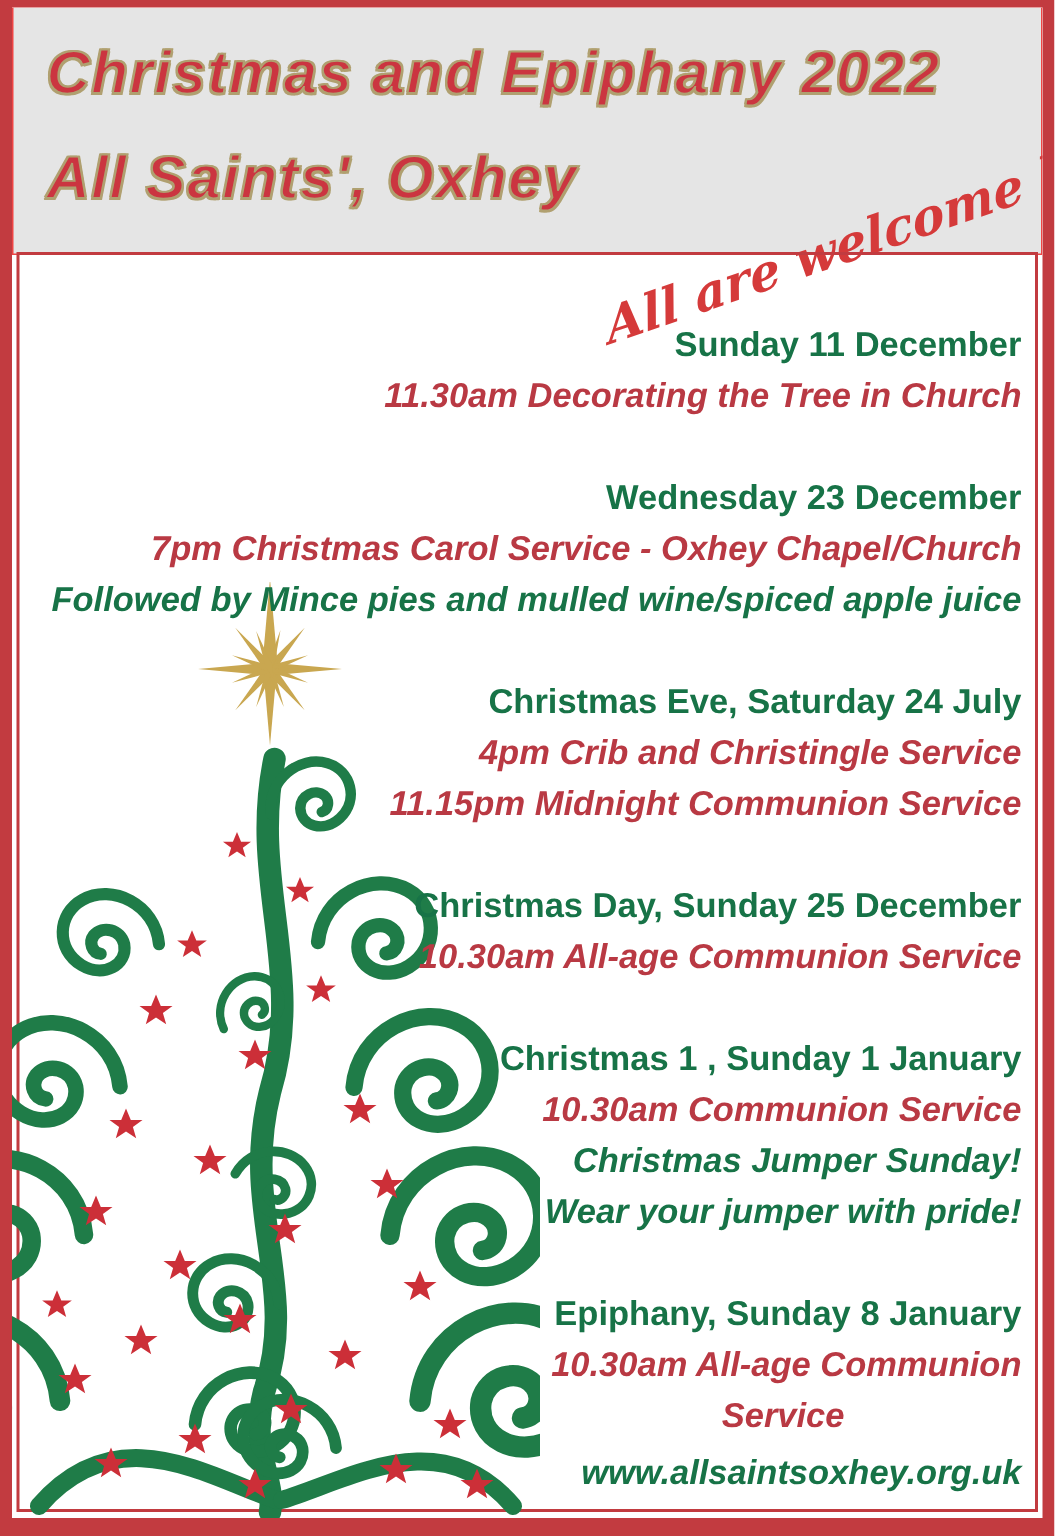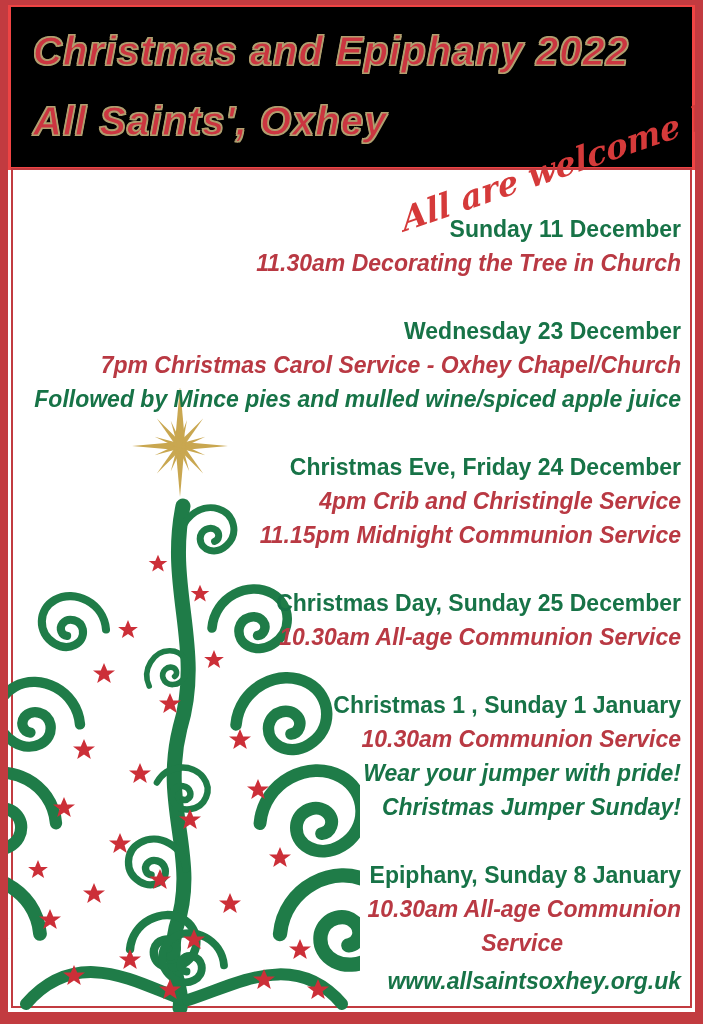--- a/index.html
+++ b/index.html
@@ -20,22 +20,22 @@
   
   .inner-frame {
     position:absolute; left:3px; right:3px; top:163px; bottom:4px;
     border:2px solid #c23b40;
     pointer-events:none;
   }
 
   
   .banner {
     position:absolute; left:0; right:0; top:-1px; height:166px;
-    background:#000000;
-    border:3px solid #ef4444;
+    background:#e5e5e5;
+    border:1px solid #ef4444;
   }
   .banner-title {
     position:absolute; left:22px;
     font-size:40px; font-weight:bold; font-style:italic;
     color:#cb3540; letter-spacing:1px;
     -webkit-text-stroke:1.2px #b0a070;
     text-shadow:1px 1px 0 #b0a070, -1px -1px 0 #b0a070, 1px -1px 0 #b0a070, -1px 1px 0 #b0a070;
   }
   .banner-title.line1 { top:22px; }
   .banner-title.line2 { top:92px; }
@@ -168,35 +168,35 @@
       <div class="l-red">11.30am Decorating the Tree in Church</div>
     </div>
 
     <div class="event">
       <div class="h-green">Wednesday 23 December</div>
       <div class="l-red">7pm Christmas Carol Service - Oxhey Chapel/Church</div>
       <div class="l-green">Followed by Mince pies and mulled wine/spiced apple juice</div>
     </div>
 
     <div class="event">
-      <div class="h-green">Christmas Eve, Friday 24 December</div>
+      <div class="h-green">Christmas Eve, Saturday 24 July</div>
       <div class="l-red">4pm Crib and Christingle Service</div>
       <div class="l-red">11.15pm Midnight Communion Service</div>
     </div>
 
     <div class="event">
       <div class="h-green">Christmas Day, Sunday 25 December</div>
       <div class="l-red">10.30am All-age Communion Service</div>
     </div>
 
     <div class="event">
       <div class="h-green">Christmas 1 , Sunday 1 January</div>
       <div class="l-red">10.30am Communion Service</div>
+      <div class="l-green">Christmas Jumper Sunday!</div>
       <div class="l-green">Wear your jumper with pride!</div>
-      <div class="l-green">Christmas Jumper Sunday!</div>
     </div>
 
     <div class="event">
       <div class="h-green">Epiphany, Sunday 8 January</div>
       <div class="l-red">10.30am All-age Communion</div>
       <div class="l-red center-offset">Service</div>
       <div class="website">www.allsaintsoxhey.org.uk</div>
     </div>
 
   </div>

